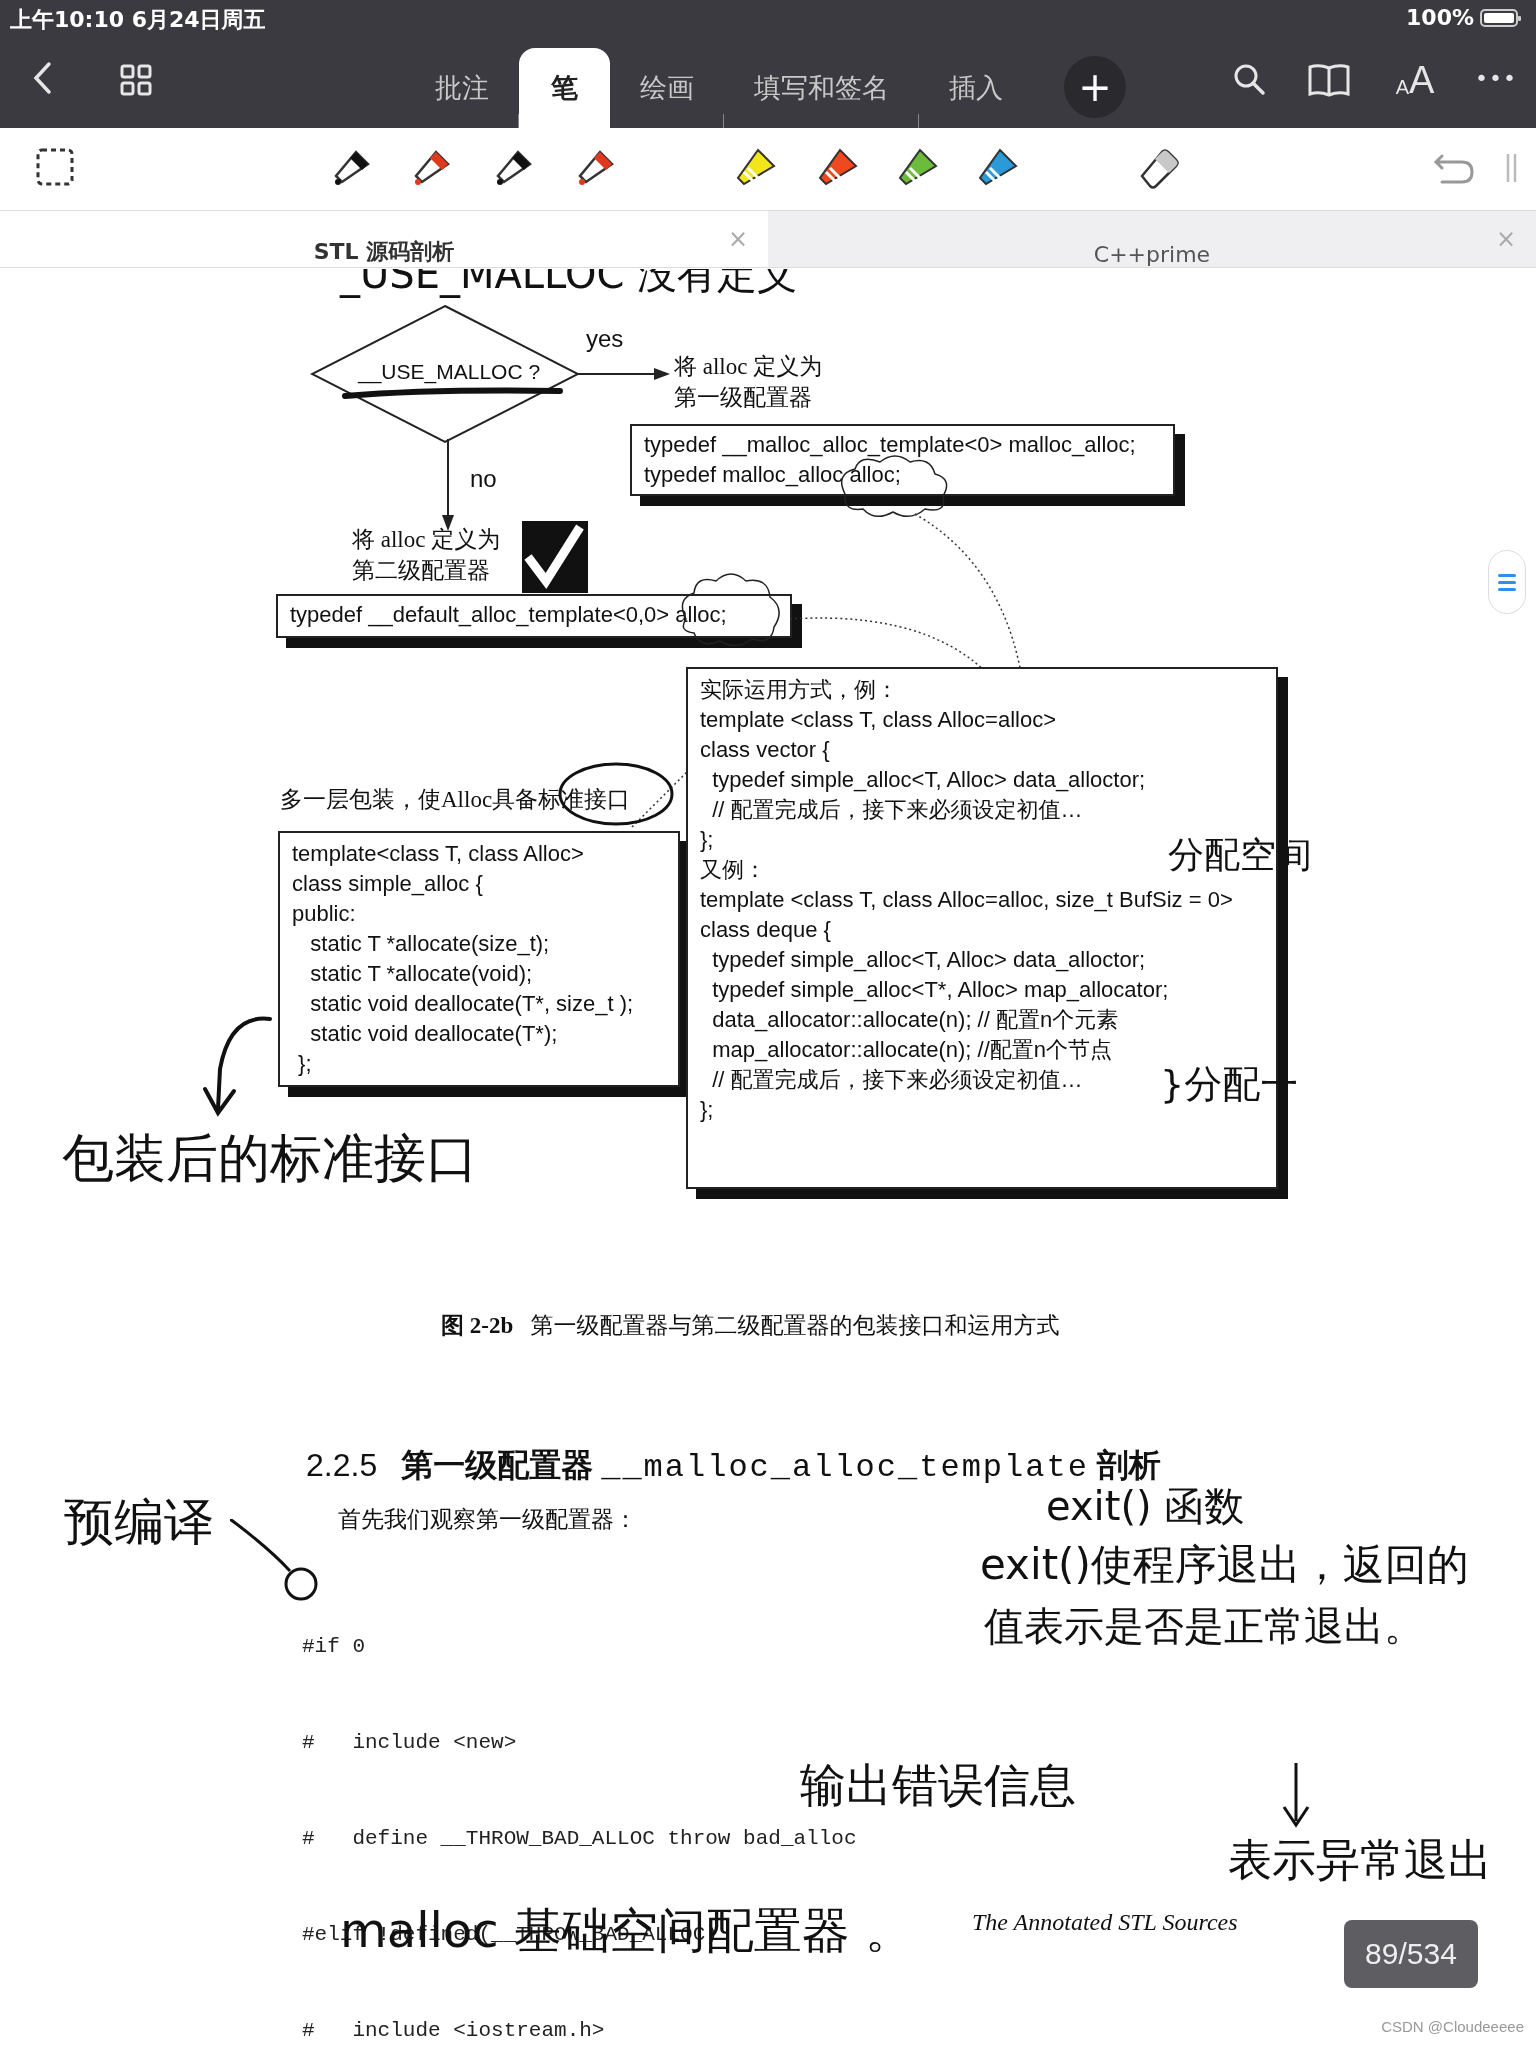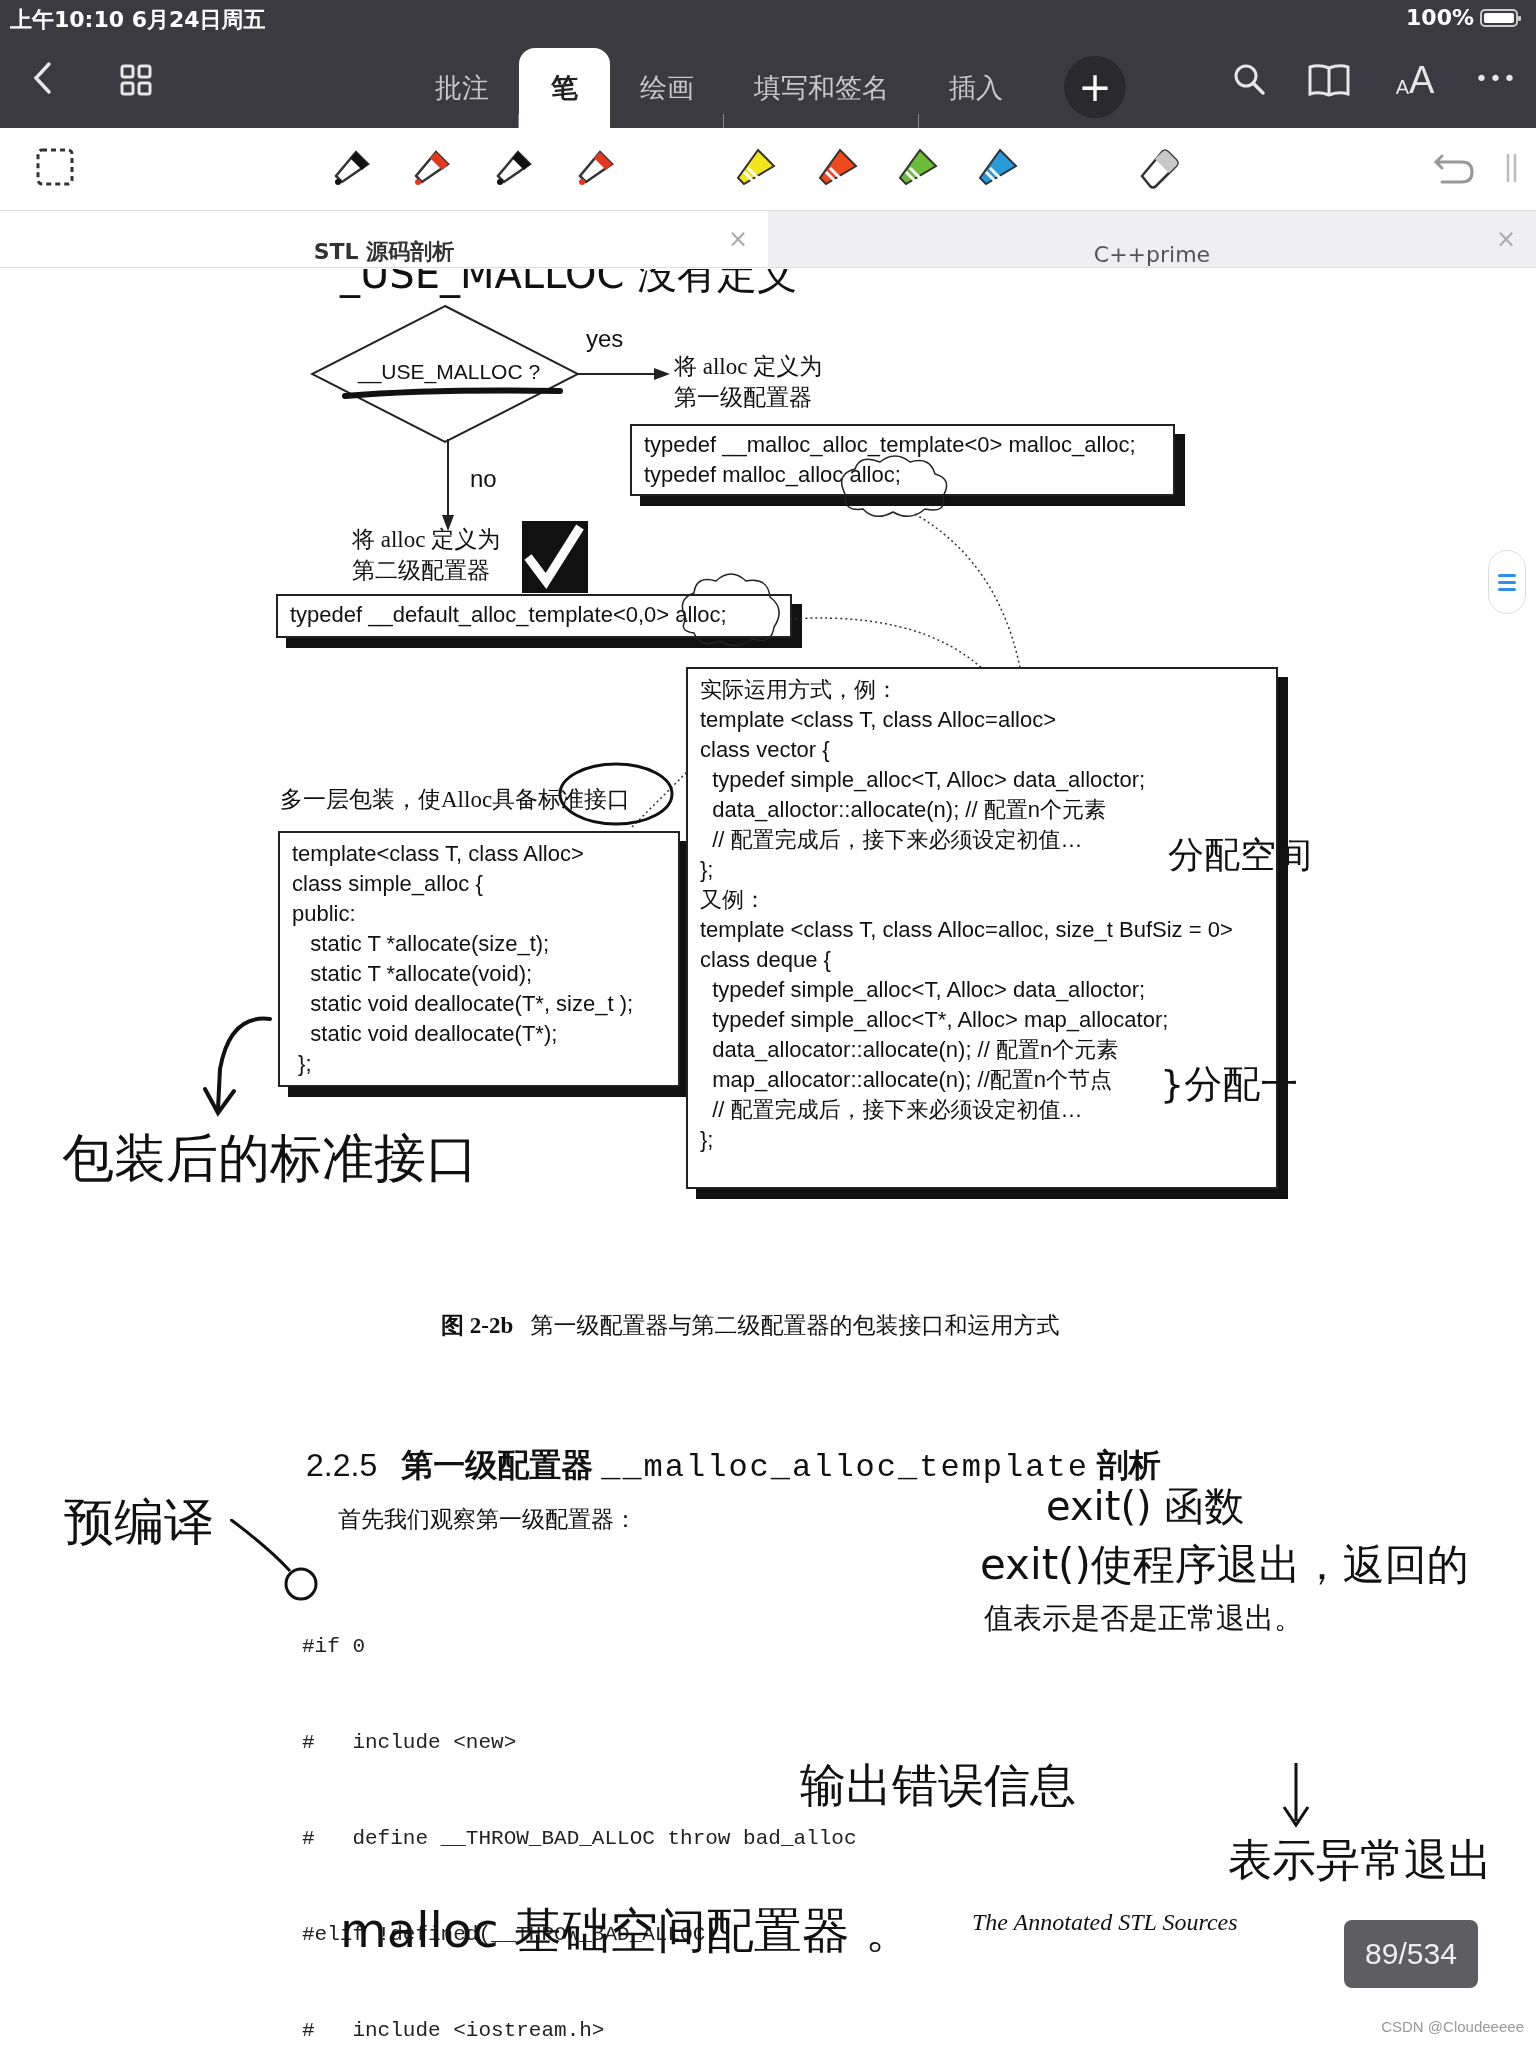--- a/index.html
+++ b/index.html
@@ -256,21 +256,20 @@
     <div class="line serif">   static void deallocate(T*, size_t );</div>
     <div class="line serif">   static void deallocate(T*);</div>
     <div class="line serif"> };</div>
   </div>
 
   <div class="box" style="left:686px;top:398px;width:592px;height:522px;padding:6px 12px;">
     <div class="line">实际运用方式，例：</div>
     <div class="line serif">template &lt;class T, class Alloc=alloc&gt;</div>
     <div class="line serif">class vector {</div>
     <div class="line serif">  typedef simple_alloc&lt;T, Alloc&gt; data_alloctor;</div>
-    <div class="line serif">  data_alloctor::allocate(n); // 配置n个元素</div>
     <div class="line serif">  // 配置完成后，接下来必须设定初值…</div>
     <div class="line serif">};</div>
     <div class="line serif"></div>
     <div class="line">又例：</div>
     <div class="line serif">template &lt;class T, class Alloc=alloc, size_t BufSiz = 0&gt;</div>
     <div class="line serif">class deque {</div>
     <div class="line serif">  typedef simple_alloc&lt;T, Alloc&gt; data_alloctor;</div>
     <div class="line serif">  typedef simple_alloc&lt;T*, Alloc&gt; map_allocator;</div>
     <div class="line serif">  data_allocator::allocate(n); // 配置n个元素</div>
     <div class="line serif">  map_allocator::allocate(n); //配置n个节点</div>
@@ -309,21 +308,21 @@
     <div>#elif !defined(__THROW_BAD_ALLOC)</div>
     <div>#   include &lt;iostream.h&gt;</div>
     
     
     <div></div>
     
   </div>
 
   <div class="hw" style="left:1046px;top:1210px;font-size:40px;font-weight:normal;">exit() 函数</div>
   <div class="hw" style="left:980px;top:1268px;font-size:42px;font-weight:normal;">exit()使程序退出，返回的</div>
-  <div class="hw" style="left:984px;top:1330px;font-size:29px;font-weight:normal;">值表示是否是正常退出。</div>
+  <div class="hw" style="left:984px;top:1330px;font-size:40px;font-weight:normal;">值表示是否是正常退出。</div>
   <div class="hw" style="left:800px;top:1486px;font-size:46px;font-weight:normal;">输出错误信息</div>
   <svg style="position:absolute;left:1280px;top:1490px" width="40" height="80">
       <path d="M16 4 L16 62 M4 48 L16 66 L28 48" stroke="#111" stroke-width="3" fill="none"></path>
     </svg>
   <div class="hw" style="left:1228px;top:1562px;font-size:44px;font-weight:normal;">表示异常退出</div>
   <div class="hw" style="left:340px;top:1630px;font-size:48px;font-weight:normal;">malloc 基础空间配置器 。</div>
 
   <div style="position:absolute;left:972px;top:1640px;font-size:24px;font-style:italic;font-family:'Liberation Serif',serif;">The Annotated STL Sources</div>
 </div>
 

